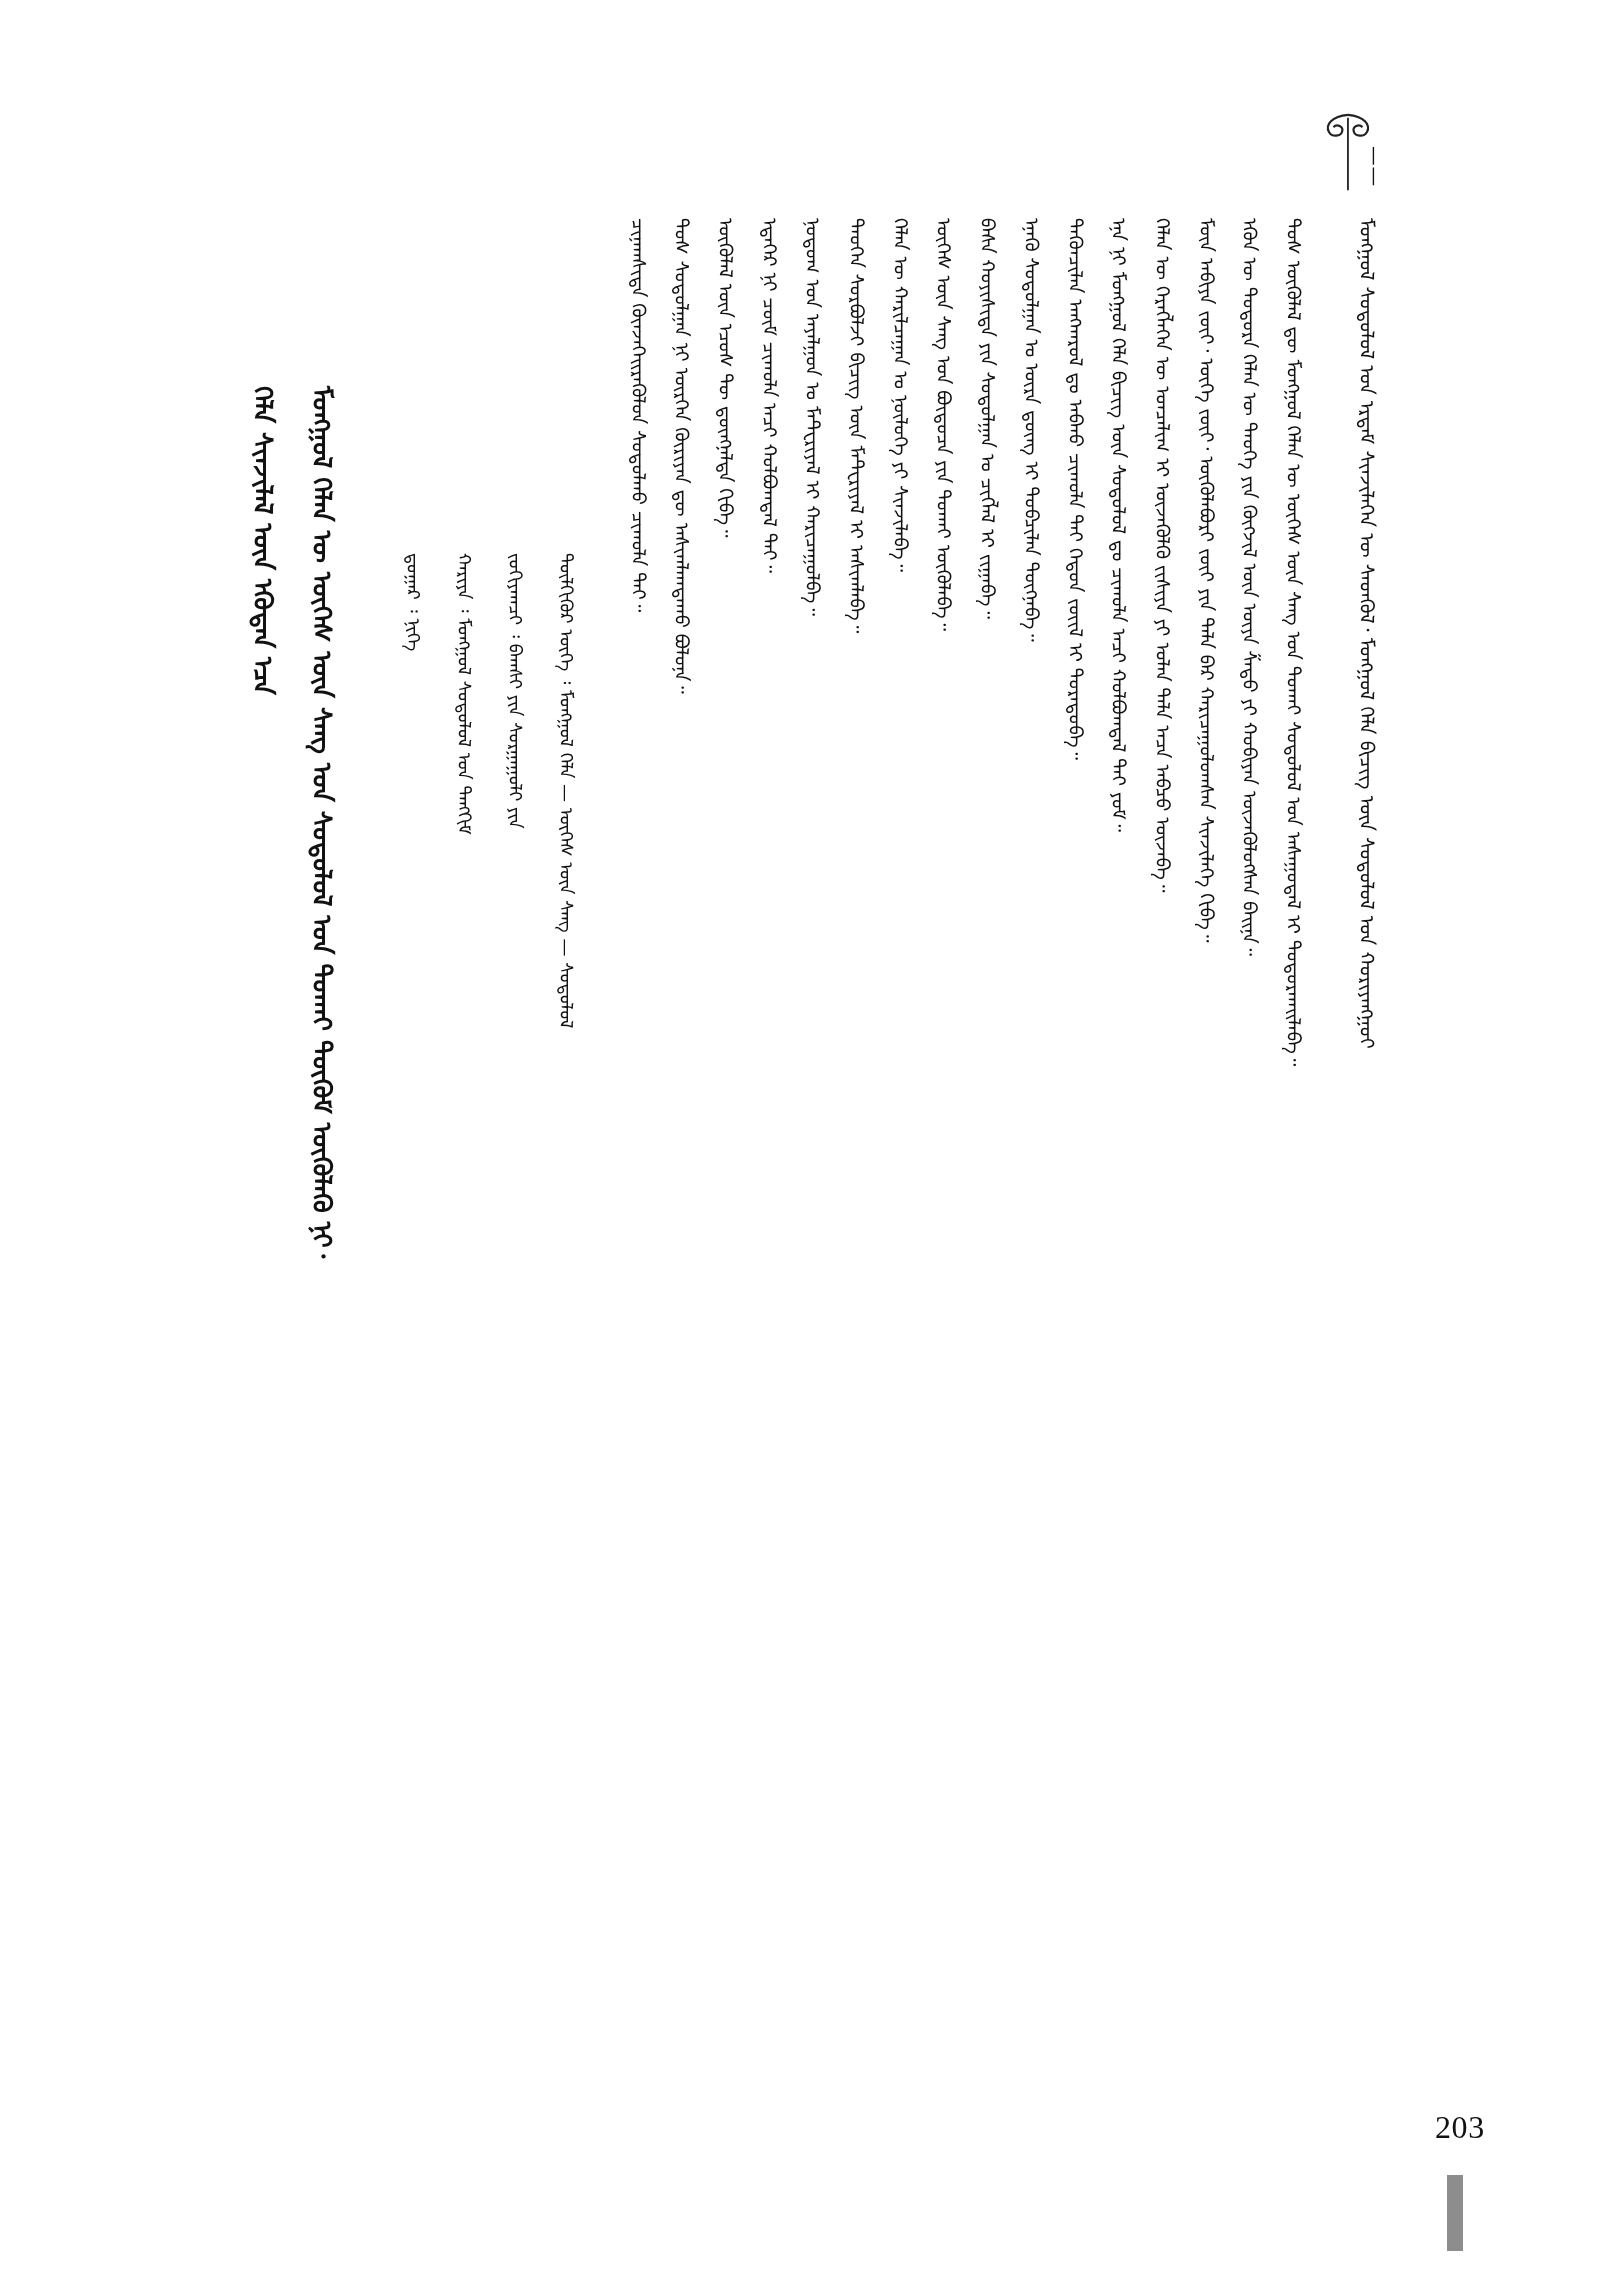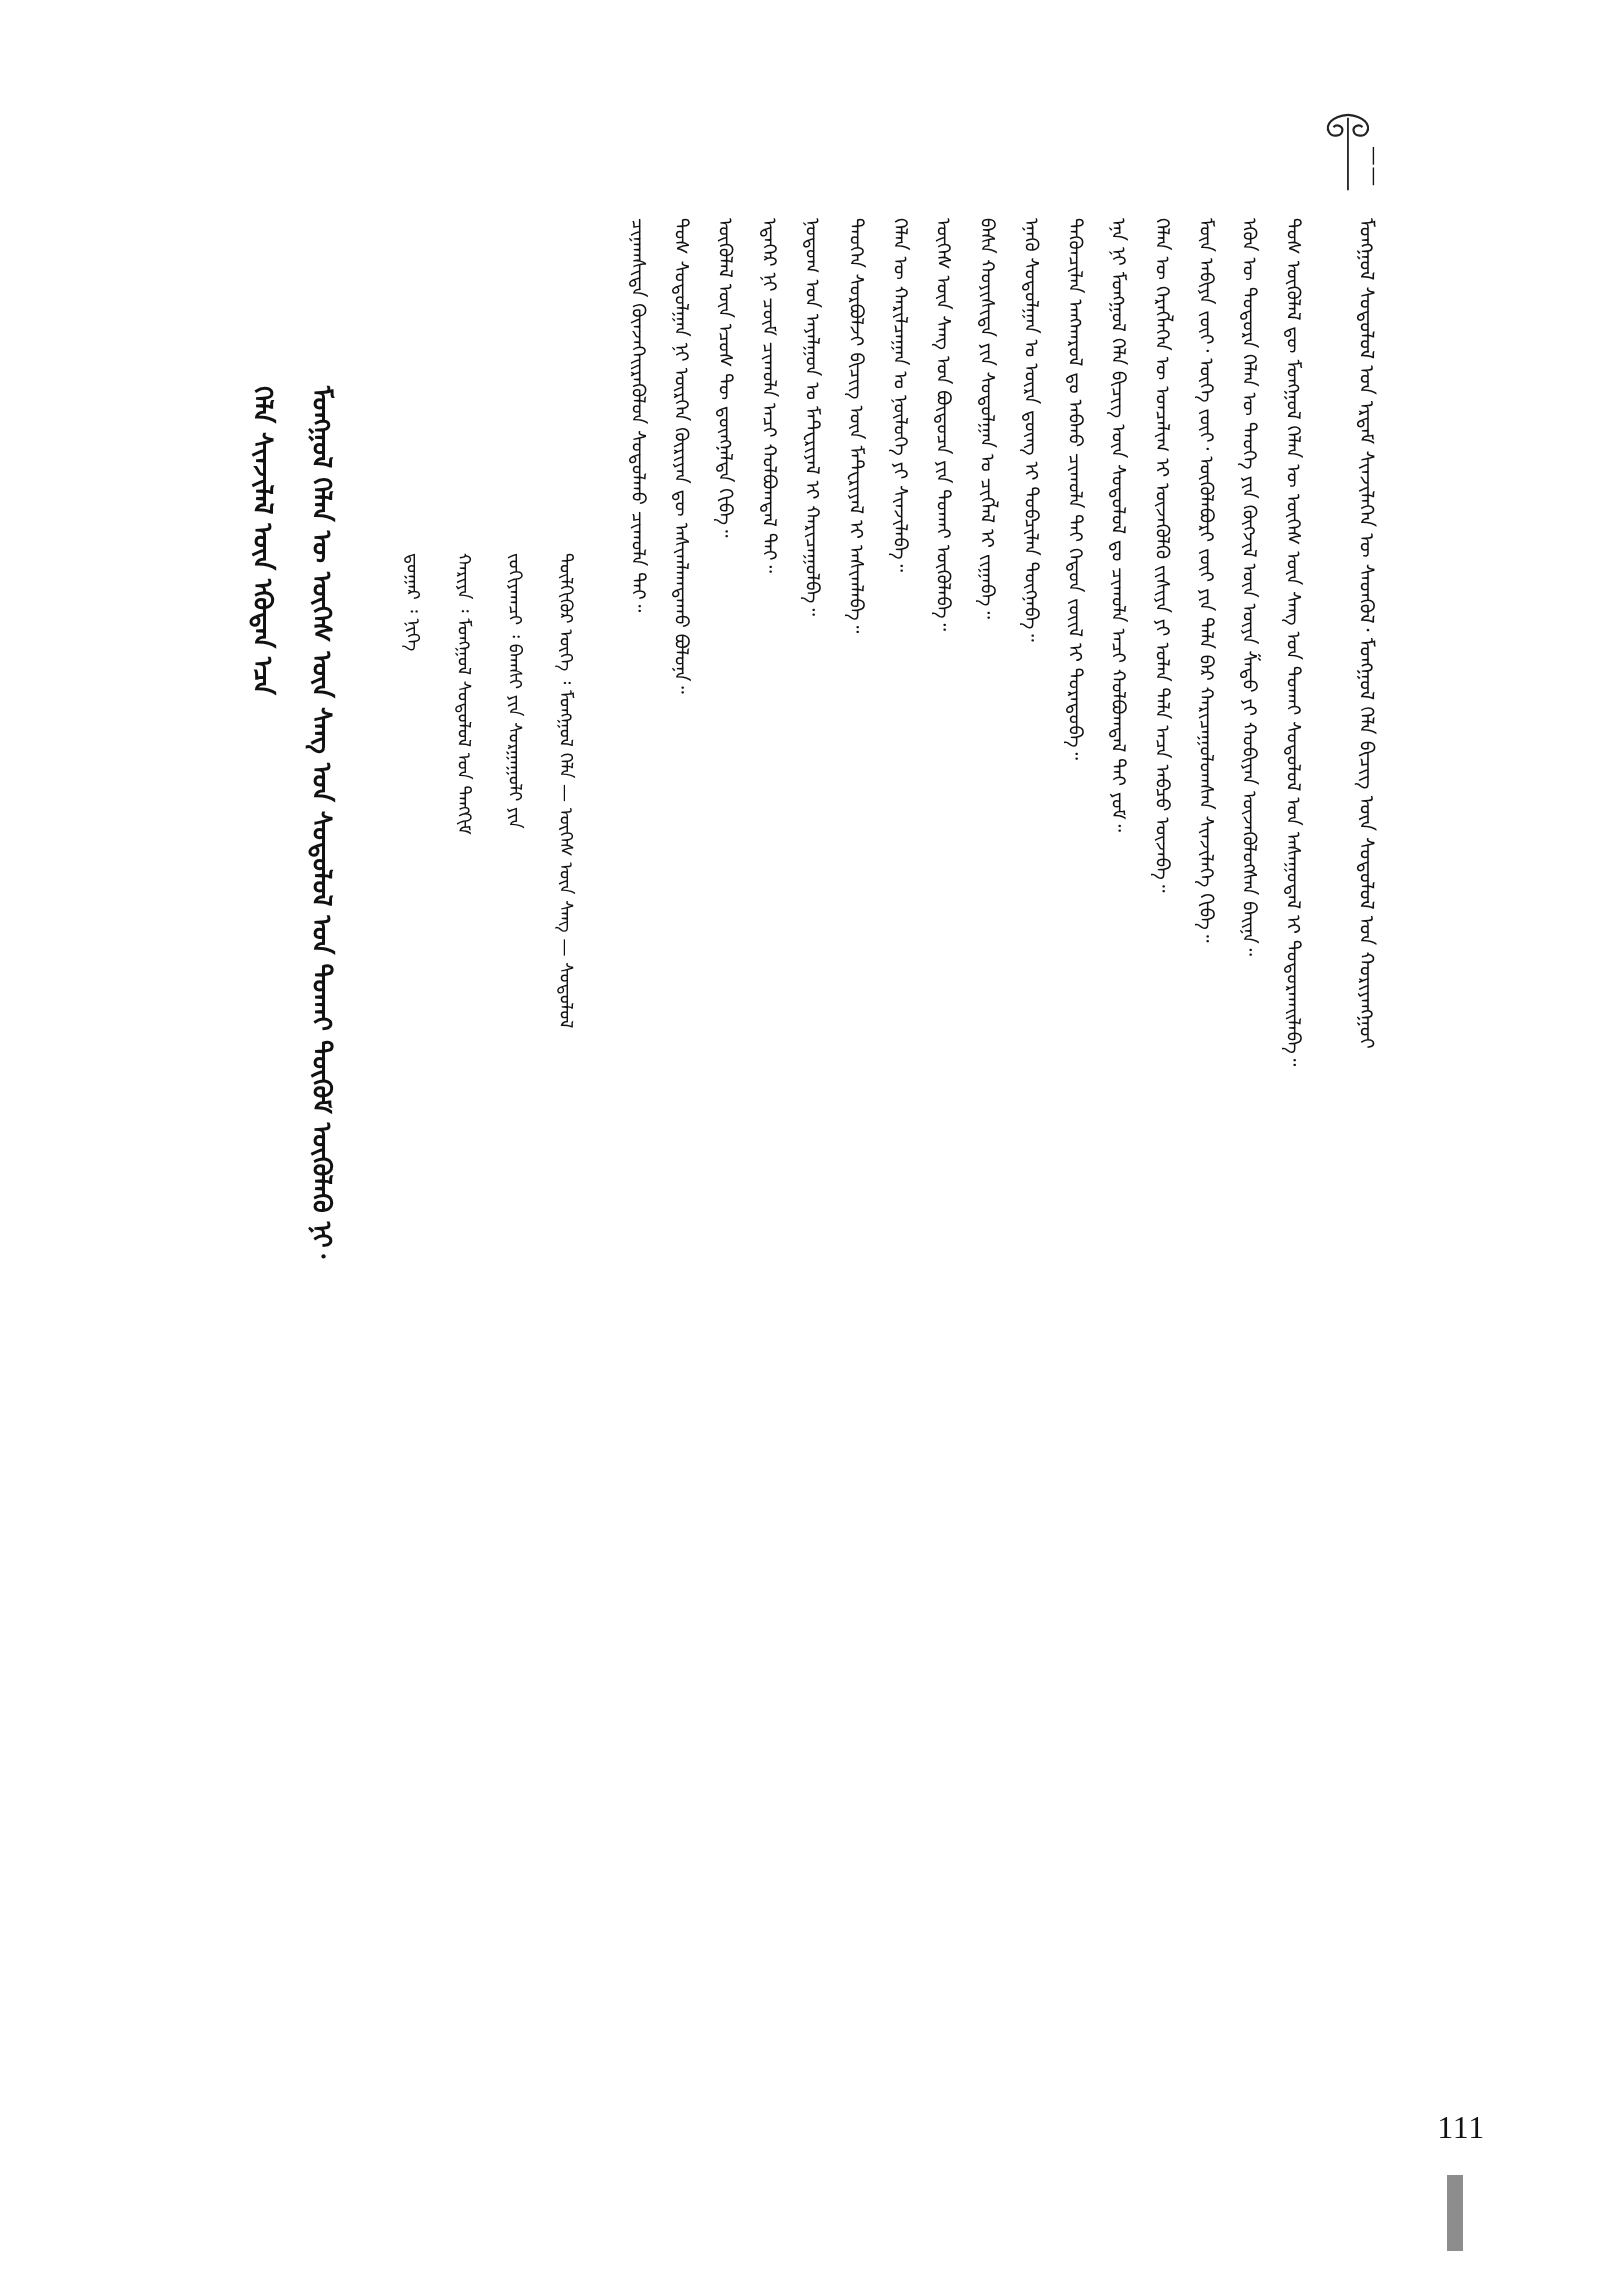--- a/index.html
+++ b/index.html
@@ -113,17 +113,17 @@
   <div class="vcol body-col" style="top:218px; right:968px; height:1747px;">ᠴᠢᠨᠠᠭᠰᠢᠳᠠ ᠭᠦᠨᠵᠡᠭᠡᠢᠷᠡᠭᠦᠯᠦᠨ ᠰᠤᠳᠤᠯᠬᠤ ᠴᠢᠬᠤᠯᠠ ᠲᠠᠢ᠃</div>
 
   <div class="vcol small-col" style="top:553px; right:1041px; height:801px;">ᠲᠦᠯᠬᠢᠭᠦᠷ ᠦᠭᠡ ᠄ ᠮᠣᠩᠭᠤᠯ ᠬᠡᠯᠡ — ᠦᠭᠡᠰ ᠦᠨ ᠰᠠᠩ — ᠰᠤᠳᠤᠯᠤᠯ</div>
   <div class="vcol small-col" style="top:553px; right:1092px; height:801px;">ᠵᠣᠬᠢᠶᠠᠭᠴᠢ ᠄ ᠪᠠᠭᠰᠢ ᠶᠢᠨ ᠰᠤᠷᠭᠠᠭᠤᠯᠢ ᠶᠢᠨ</div>
   <div class="vcol small-col" style="top:553px; right:1143px; height:801px;">ᠬᠠᠷᠢᠶᠠ ᠄ ᠮᠣᠩᠭᠤᠯ ᠰᠤᠳᠤᠯᠤᠯ ᠤᠨ ᠲᠡᠩᠬᠢᠮ</div>
   <div class="vcol small-col" style="top:553px; right:1194px; height:801px;">ᠳ᠋ᠤᠭᠠᠷ ᠄ ᠨᠢᠭᠡ</div>
 
   <div class="vcol heading-col" style="top:386px; right:1281px; height:1092px;">ᠮᠣᠩᠭᠤᠯ ᠬᠡᠯᠡᠨ ᠦ ᠦᠭᠡᠰ ᠦᠨ ᠰᠠᠩ ᠤᠨ ᠰᠤᠳᠤᠯᠤᠯ ᠤᠨ ᠲᠤᠬᠠᠢ ᠳᠦᠭᠦᠮ ᠥᠭᠦᠯᠡᠬᠦ ᠨᠢ᠂</div>
   <div class="vcol heading-col" style="top:386px; right:1340px; height:1092px;">ᠬᠡᠯᠡ ᠰᠢᠨᠵᠢᠯᠡᠯ ᠦᠨ ᠡᠭᠦᠳᠡᠨ ᠡᠴᠡ</div>
 
-  <div class="page-number">111</div>
+  <div class="page-number">203</div>
   <div class="spine-mark"></div>
 
 </div>
 
 
 </body></html>

